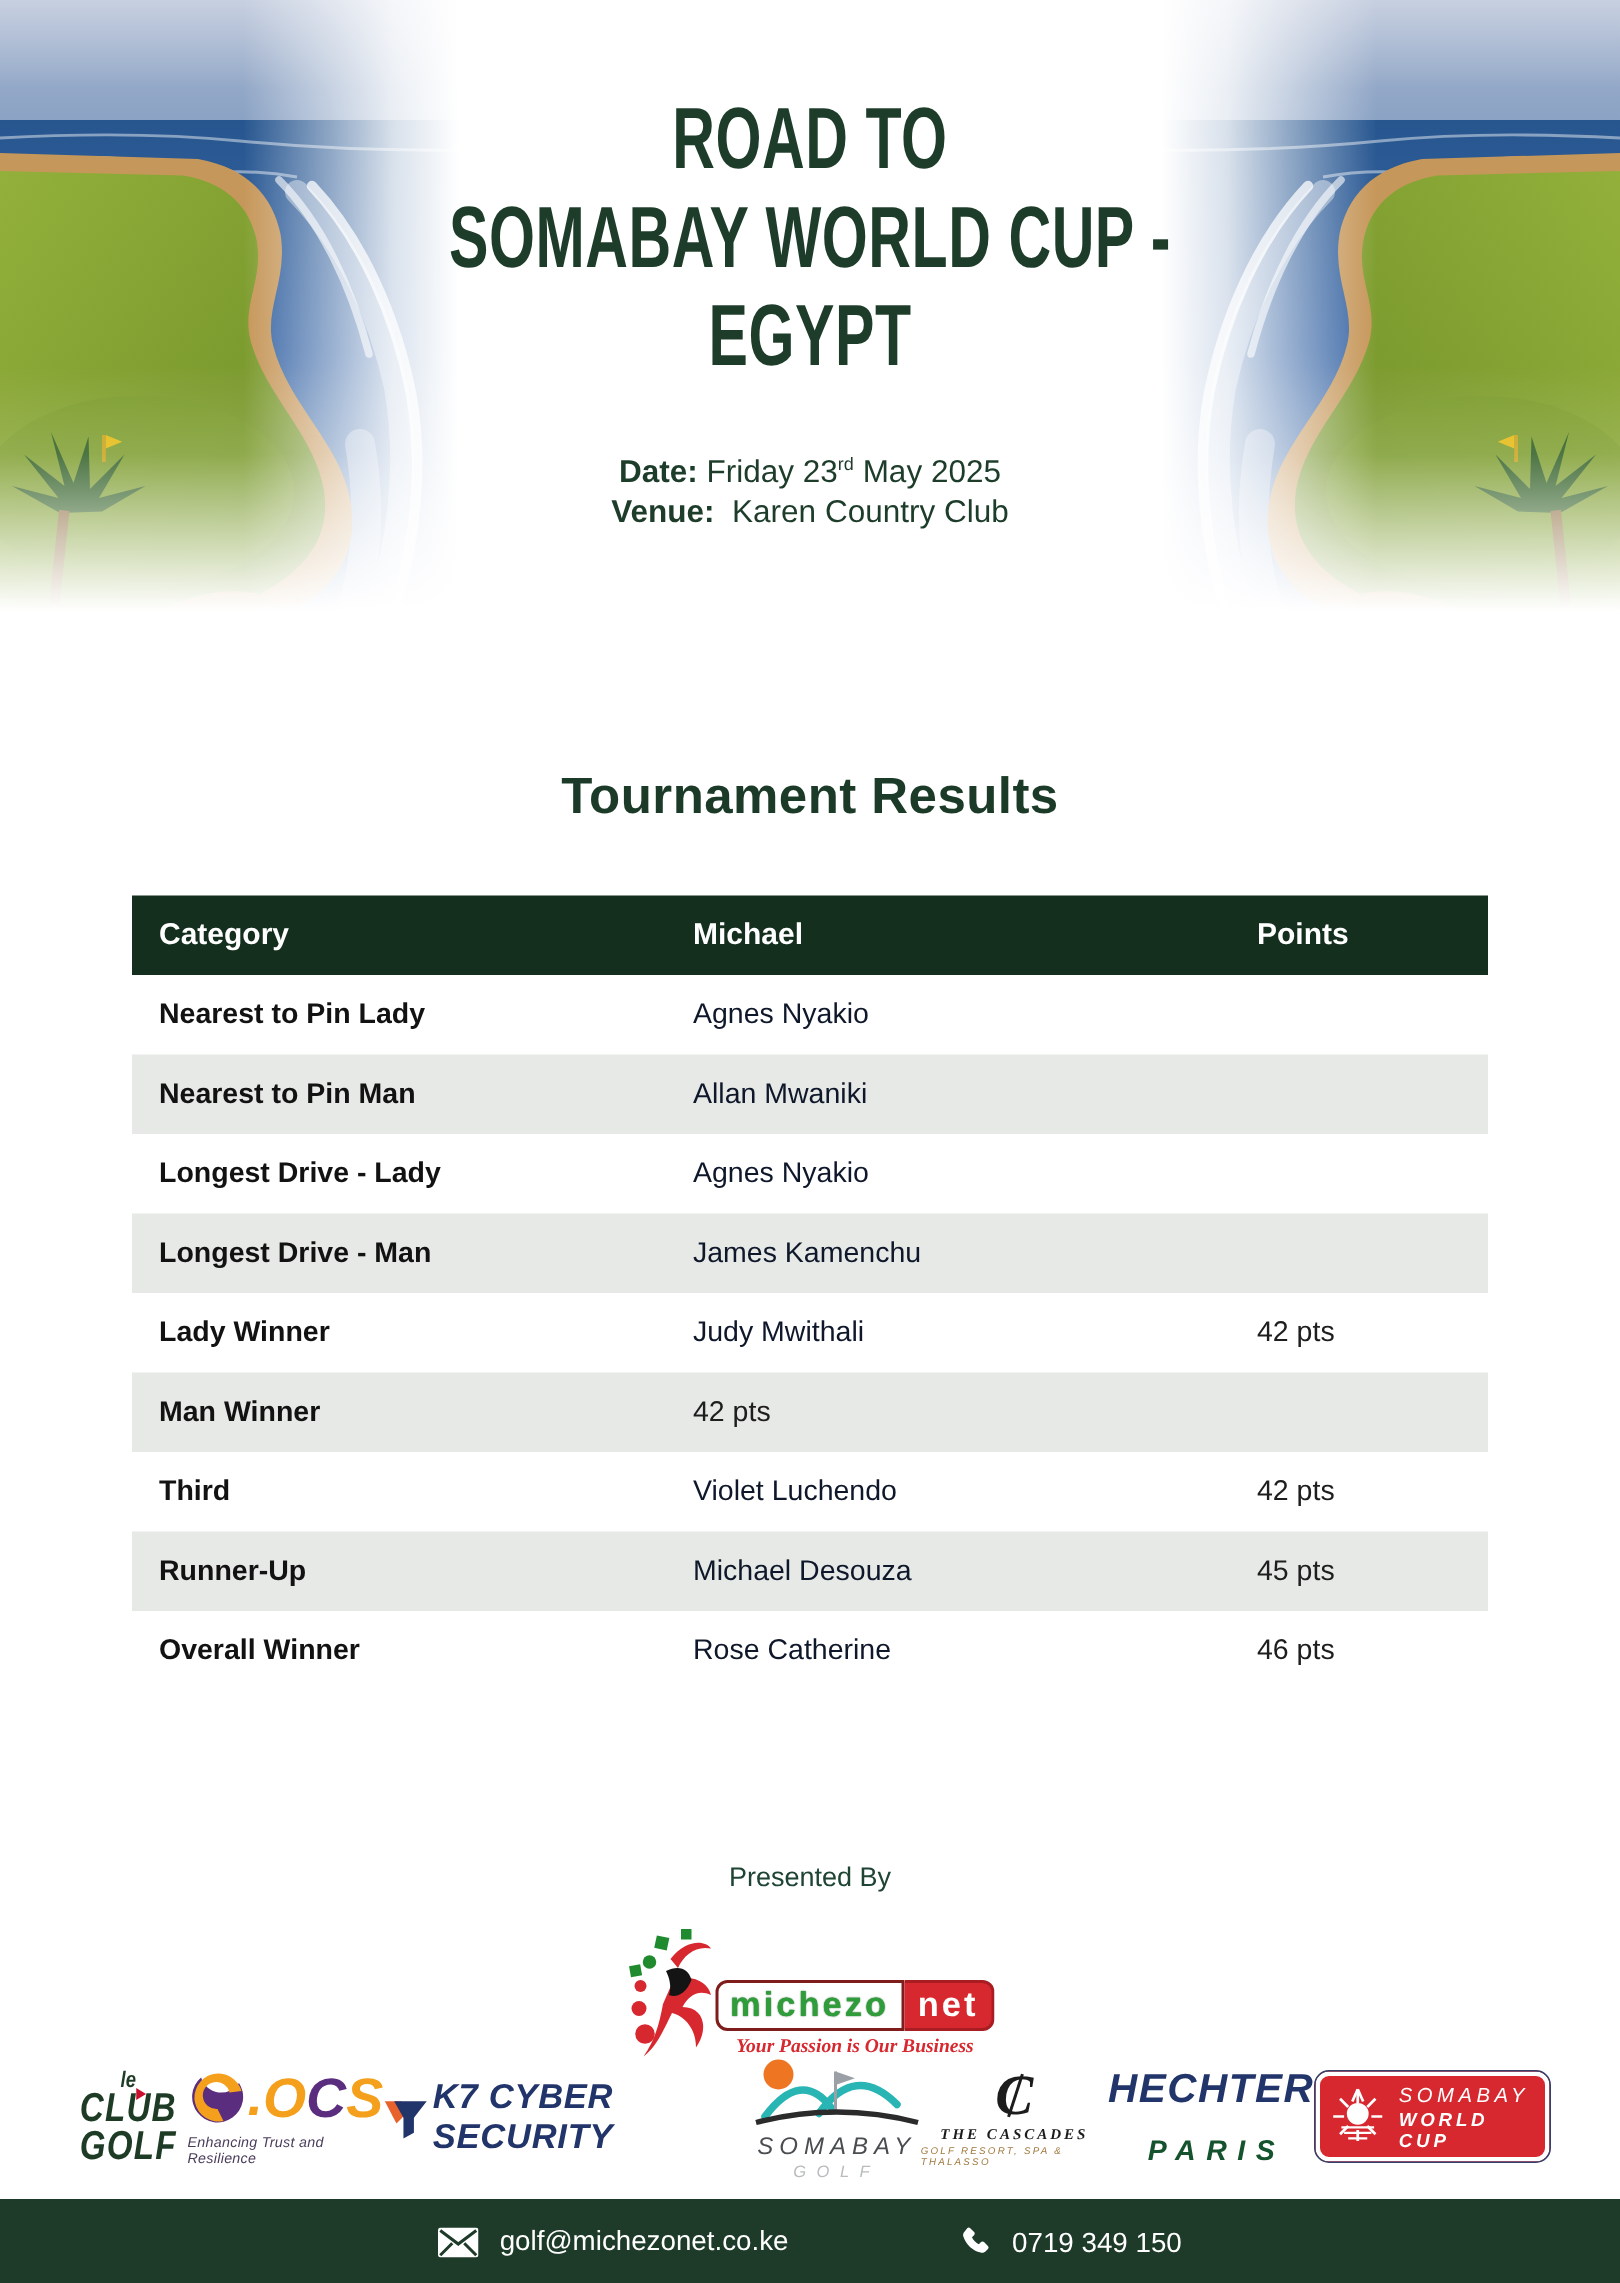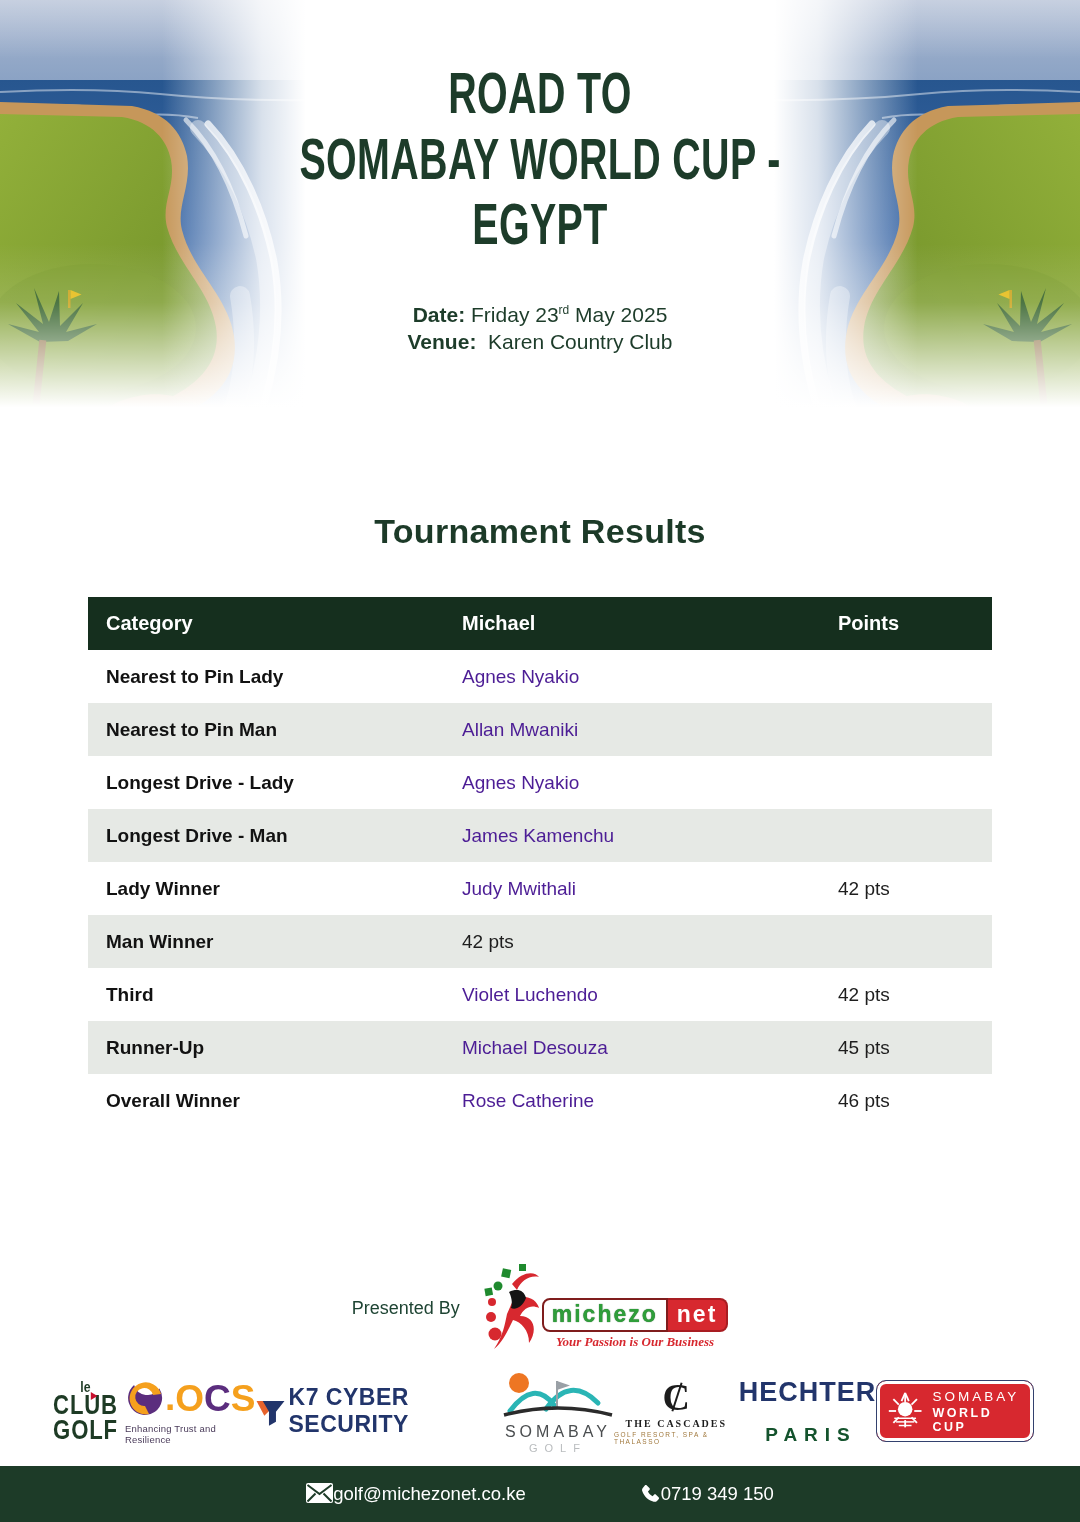--- a/index.html
+++ b/index.html
@@ -26,35 +26,35 @@
 
   
   .results-heading { margin-top:92px; text-align:center; color:#1c3a28; font-size:34px; font-weight:700; letter-spacing:.3px; }
   .rtable { margin:46px 88px 0; width:904px; font-size:19px; }
   .thead { display:grid; grid-template-columns:356px 376px 172px; background:#152f1e; color:#fff; font-weight:700; font-size:20px; height:53px; align-items:center; }
   .thead > div { padding-left:18px; }
   .trow { display:grid; grid-template-columns:356px 376px 172px; height:53px; align-items:center; background:#fff; }
   .trow.alt { background:#e6e9e5; }
   .trow > div { padding-left:18px; }
   .cell-cat { font-weight:700; color:#121212; }
-  .cell-win { color:#4c1d95; }
+  .cell-win { color:#0f172a; }
   .cell-pts { color:#1e1e1e; }
 
   
-  .presented { margin-top:130px; display:flex; align-items:center; justify-content:center; gap:22px; height:102px; }
+  .presented { margin-top:130px; display:flex; align-items:center; justify-content:center; gap:22px; height:102px;flex-direction:column; }
   .presented-label { color:#1e4433; font-size:18px; }
   .michezo { display:flex; align-items:flex-end; gap:2px; }
   .mz-text { display:flex; flex-direction:column; align-items:center; padding-bottom:4px; }
   .mz-words { display:flex; align-items:stretch; }
   .mz-michezo { background:#fff; border:2px solid #7f1d1d; border-radius:8px 0 0 8px; color:#2f9e3a; font-weight:700; font-size:23px; letter-spacing:2px; padding:1px 8px 2px; text-shadow:0 0 1px #14521c; }
   .mz-net { background:#d7282f; border:2px solid #a81d22; border-left:none; border-radius:0 8px 8px 0; color:#fff; font-weight:700; font-size:23px; letter-spacing:2px; padding:1px 9px 2px; }
   .mz-tagline { margin-top:2px; color:#d7282f; font-family:"Liberation Serif", serif; font-style:italic; font-weight:700; font-size:13px; }
 
   
-  .sponsors { margin-top:4px; height:96px; display:flex; align-items:center; justify-content:space-between; padding:0 46px; }
+  .sponsors { margin-top:4px; height:96px; display:flex; align-items:center; justify-content:space-between; padding:0 46px;font-style:italic; }
   .sp { display:flex; flex-direction:column; align-items:center; justify-content:center; }
 
   .lcg { color:#1e3b25; font-weight:700; text-align:center; transform:scaleX(.82); line-height:.9; position:relative; }
   .lcg-le { font-size:15px; }
   .lcg-mid, .lcg-bot { font-size:27px; letter-spacing:1px; text-transform:uppercase; }
   .lcg-flag { position:absolute; top:12px; left:50%; margin-left:6px; width:0; height:0; border-left:8px solid #c8102e; border-top:4px solid transparent; border-bottom:4px solid transparent; }
 
   .ocs-row { display:flex; align-items:center; }
   .ocs-letters { font-weight:700; font-size:37px; letter-spacing:0; line-height:1; }
   .ocs-dot { color:#f5a01d; font-weight:700; font-size:37px; }
@@ -76,21 +76,21 @@
   .hechter-1 { color:#22356b; font-weight:700; font-size:27px; letter-spacing:1px; }
   .hechter-2 { margin-top:16px; color:#14532d; font-weight:700; font-size:19px; letter-spacing:7px; text-indent:7px; }
 
   .swc { width:160px; height:62px; background:#d7282f; border:1px solid #33416e; border-radius:10px; box-shadow:inset 0 0 0 3px #fff; display:flex; align-items:center; gap:9px; padding:0 10px; flex-direction:row; }
   .swc-text { display:flex; flex-direction:column; }
   .swc-1 { color:#fff; font-size:13.5px; letter-spacing:3px; }
   .swc-2 { color:#fff; font-size:12.5px; font-weight:700; letter-spacing:2.5px; margin-top:2px; }
 
   
   .footer { margin-top:auto; height:56px; background:#1d3b28; display:flex; align-items:center; justify-content:center; gap:112px; }
-  .contact { display:flex; align-items:flex-start; color:#fff; font-size:18.5px; }
+  .contact { display:flex; align-items:flex-end; gap:14px; color:#fff; font-size:18.5px; }
 </style>
 </head>
 <body>
 
 <div class="page">
 
   <header class="hero">
     <div class="photo photo-left">
       <svg viewBox="0 0 312 420" preserveAspectRatio="none">
         <defs>

